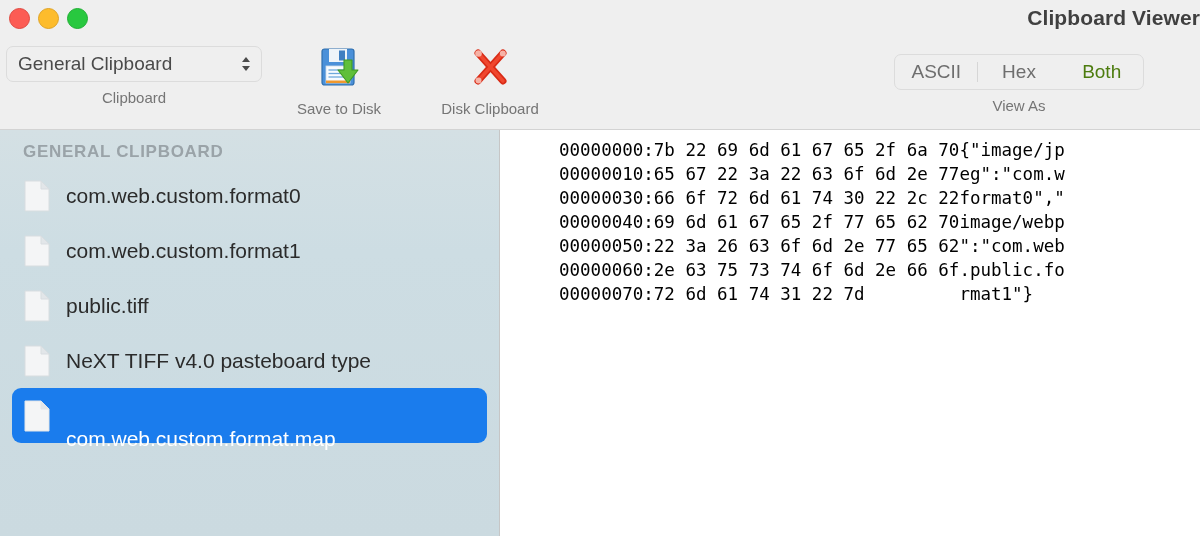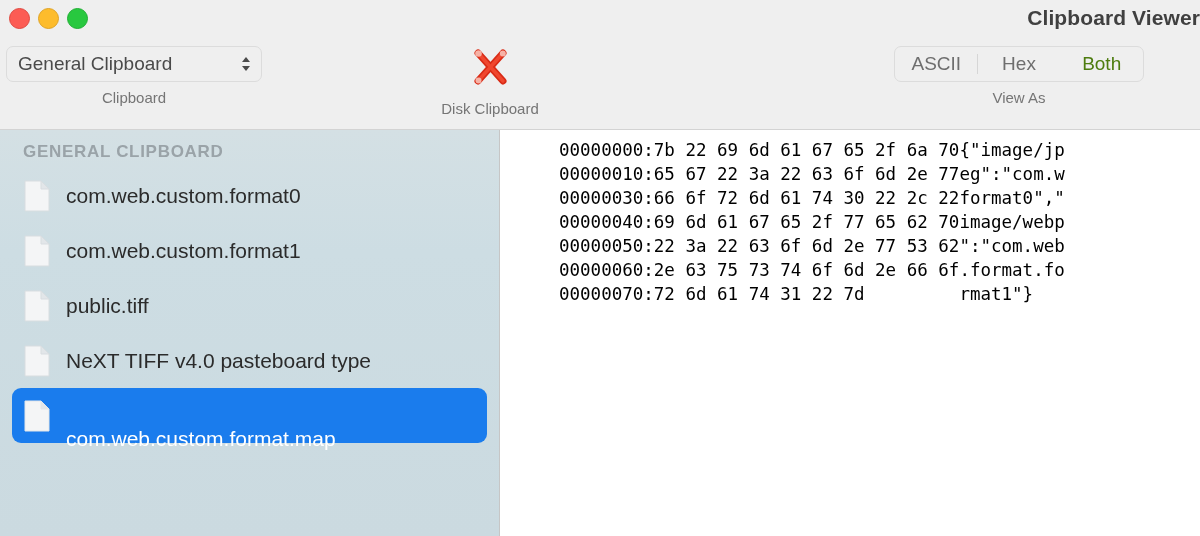--- a/index.html
+++ b/index.html
@@ -130,21 +130,21 @@
     height: 50px;
     display: block;
   }
 
   .group-save .tb-group-label,
   .group-clear .tb-group-label { margin-top: 8px; }
 
   
   .group-viewas {
     left: 894px;
-    top: 10px;
+    top: 18px;
     width: 250px;
   }
 
   .segmented {
     display: flex;
     width: 250px;
     height: 36px;
     background: #efefef;
     border: 1px solid #dcdcdc;
     border-radius: 7px;
@@ -289,20 +289,40 @@
         <span class="popup-chevrons">
           <svg width="14" height="22" viewBox="0 0 14 22" aria-hidden="true">
             <path d="M7 4 L11 9 L3 9 Z" fill="#4a4a4a"></path>
             <path d="M7 18 L11 13 L3 13 Z" fill="#4a4a4a"></path>
           </svg>
         </span>
       </div>
       <div class="tb-group-label">Clipboard</div>
     </div>
 
+    <div class="tb-group group-save">
+      <span class="tb-icon">
+        <svg width="50" height="50" viewBox="0 0 50 50" aria-hidden="true">
+          <rect x="8" y="7" width="32" height="36" rx="2.5" fill="#4a90d9"></rect>
+          <rect x="8" y="7" width="32" height="36" rx="2.5" fill="none" stroke="#2f6fae" stroke-width="1.2"></rect>
+          <rect x="15" y="7" width="18" height="13" fill="#eef4f9"></rect>
+          <rect x="25" y="8.5" width="6" height="10" fill="#3f7fc1"></rect>
+          <rect x="12" y="24" width="24" height="17" fill="#f7fbff"></rect>
+          <rect x="12" y="24" width="24" height="17" fill="none" stroke="#d0dde8" stroke-width="0.8"></rect>
+          <g stroke="#6fa8dc" stroke-width="1.3">
+            <line x1="14.5" y1="28" x2="33.5" y2="28"></line>
+            <line x1="14.5" y1="31.5" x2="33.5" y2="31.5"></line>
+            <line x1="14.5" y1="35" x2="33.5" y2="35"></line>
+          </g>
+          <rect x="12" y="38.5" width="24" height="2.6" fill="#f0982d"></rect>
+          <path d="M30 18 h8 v10 h6 l-10 13 l-10 -13 h6 z" fill="#5fbf3a" stroke="#3f9a23" stroke-width="1.1" stroke-linejoin="round"></path>
+        </svg>
+      </span>
+      <div class="tb-group-label">Save to Disk</div>
+    </div>
 
     <div class="tb-group group-clear">
       <span class="tb-icon">
         <svg width="50" height="50" viewBox="0 0 50 50" aria-hidden="true">
           <g stroke-linecap="round">
             <line x1="13" y1="11" x2="38" y2="39" stroke="#d92b16" stroke-width="7"></line>
             <line x1="38" y1="11" x2="13" y2="39" stroke="#d92b16" stroke-width="7"></line>
             <line x1="13" y1="11" x2="38" y2="39" stroke="#f0472f" stroke-width="3.4"></line>
             <line x1="38" y1="11" x2="13" y2="39" stroke="#f0472f" stroke-width="3.4"></line>
           </g>
@@ -396,27 +416,27 @@
             <td class="col-bytes">66 6f 72 6d 61 74 30 22 2c 22</td>
             <td class="col-ascii">format0","</td>
           </tr>
           <tr>
             <td class="col-offset">00000040:</td>
             <td class="col-bytes">69 6d 61 67 65 2f 77 65 62 70</td>
             <td class="col-ascii">image/webp</td>
           </tr>
           <tr>
             <td class="col-offset">00000050:</td>
-            <td class="col-bytes">22 3a 22 63 6f 6d 2e 77 53 62</td>
+            <td class="col-bytes">22 3a 26 63 6f 6d 2e 77 65 62</td>
             <td class="col-ascii">":"com.web</td>
           </tr>
           <tr>
             <td class="col-offset">00000060:</td>
             <td class="col-bytes">2e 63 75 73 74 6f 6d 2e 66 6f</td>
-            <td class="col-ascii">.format.fo</td>
+            <td class="col-ascii">.public.fo</td>
           </tr>
           <tr>
             <td class="col-offset">00000070:</td>
             <td class="col-bytes">72 6d 61 74 31 22 7d         </td>
             <td class="col-ascii">rmat1"}</td>
           </tr>
         </tbody>
       </table>
     </div>
 

